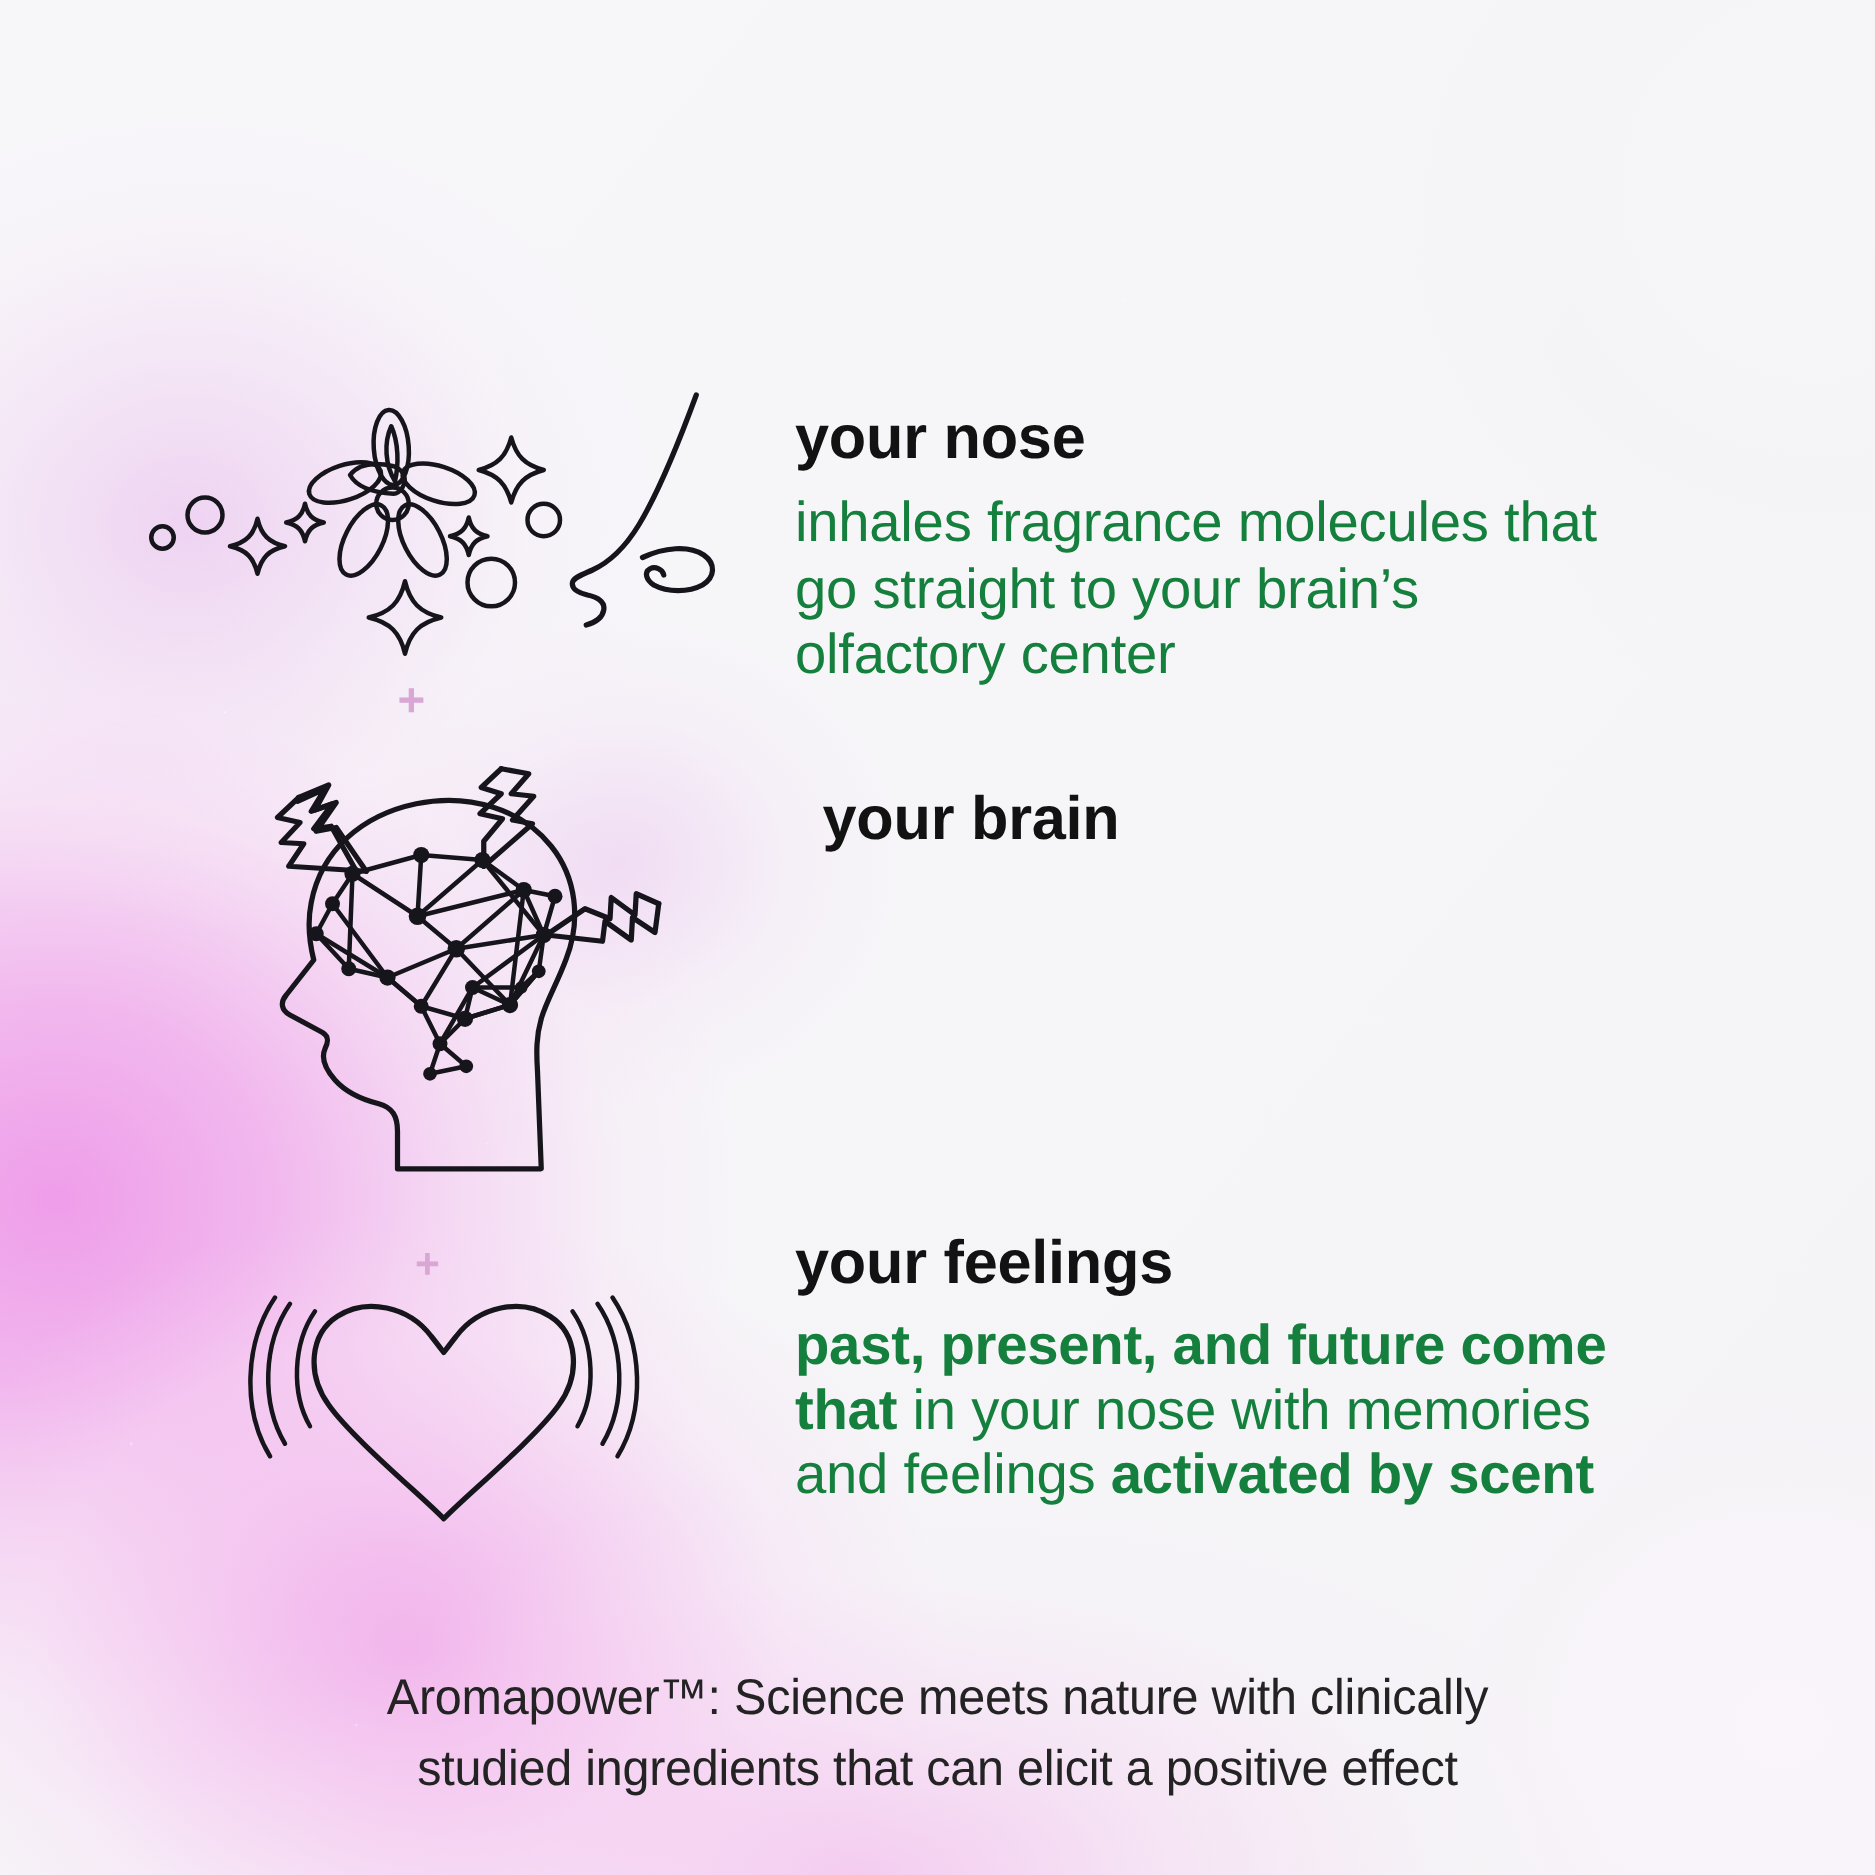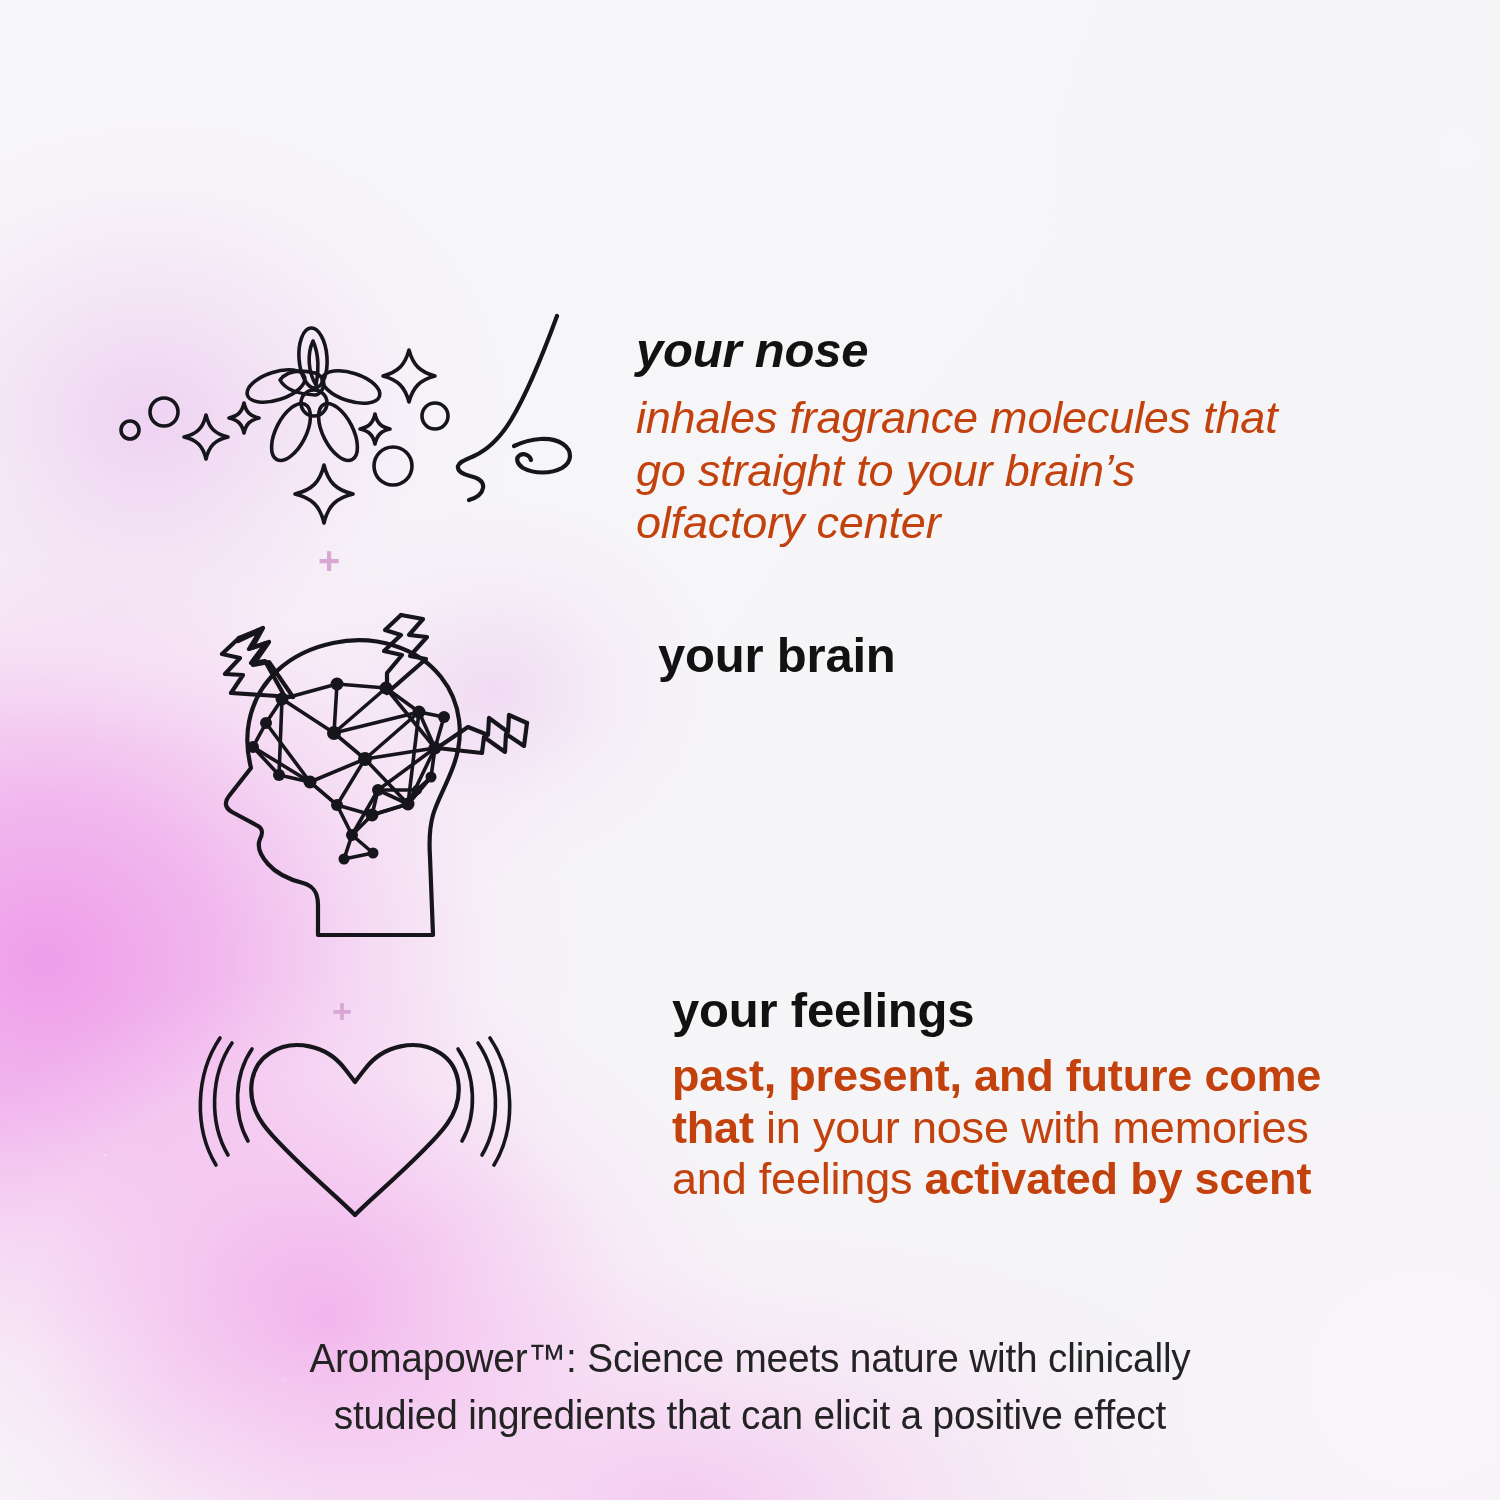--- a/index.html
+++ b/index.html
@@ -147,47 +147,47 @@
     font-size: 49px;
     font-weight: bold;
     color: #121212;
     line-height: 1.05;
     letter-spacing: -0.2px;
   }
   .row-body {
     font-family: "Liberation Sans", sans-serif;
     font-size: 45px;
     font-weight: 400;
-    color: #c2410c;
+    color: #15803d;
     line-height: 1.16;
     letter-spacing: -0.2px;
     white-space: pre-line;
   }
   .row-body b {
     font-weight: bold;
     margin-top: 24px;
   }
 
   
-  #row-nose      { top: 300px; left: 0; width: 1500px; height: 300px; font-style: italic; }
+  #row-nose      { top: 300px; left: 0; width: 1500px; height: 300px; }
   #nose-art      { top: 10px; left: 110px; width: 480px; height: 230px; }
   #nose-text     { top: 25px; left: 636px; width: 800px; }
   #nose-text .row-body { margin-top: 16px; }
 
   
   #row-brain     { top: 600px; left: 12px; width: 1500px; height: 380px; padding-left: 12px; }
   #brain-art     { top: 5px; left: 175px; width: 360px; height: 360px; }
   #brain-text    { top: 30px; left: 636px; width: 800px; }
   #brain-text .row-heading { padding-left: 10px; }
   #brain-text .row-body { margin-top: 18px; }
 
   
   #row-feelings  { top: 985px; left: 0; width: 1500px; height: 300px; }
   #feel-art      { top: 40px; left: 190px; width: 330px; height: 200px; }
-  #feel-text     { top: 0px; left: 672px; width: 820px; }
+  #feel-text     { top: 0px; left: 636px; width: 820px; }
   #feel-text .row-body { margin-top: 14px; line-height: 1.14; }
 
   
   .plus {
     position: absolute;
     color: #d9a7d4;
     font-family: "Liberation Sans", sans-serif;
     font-weight: bold;
     line-height: 1;
     user-select: none;

